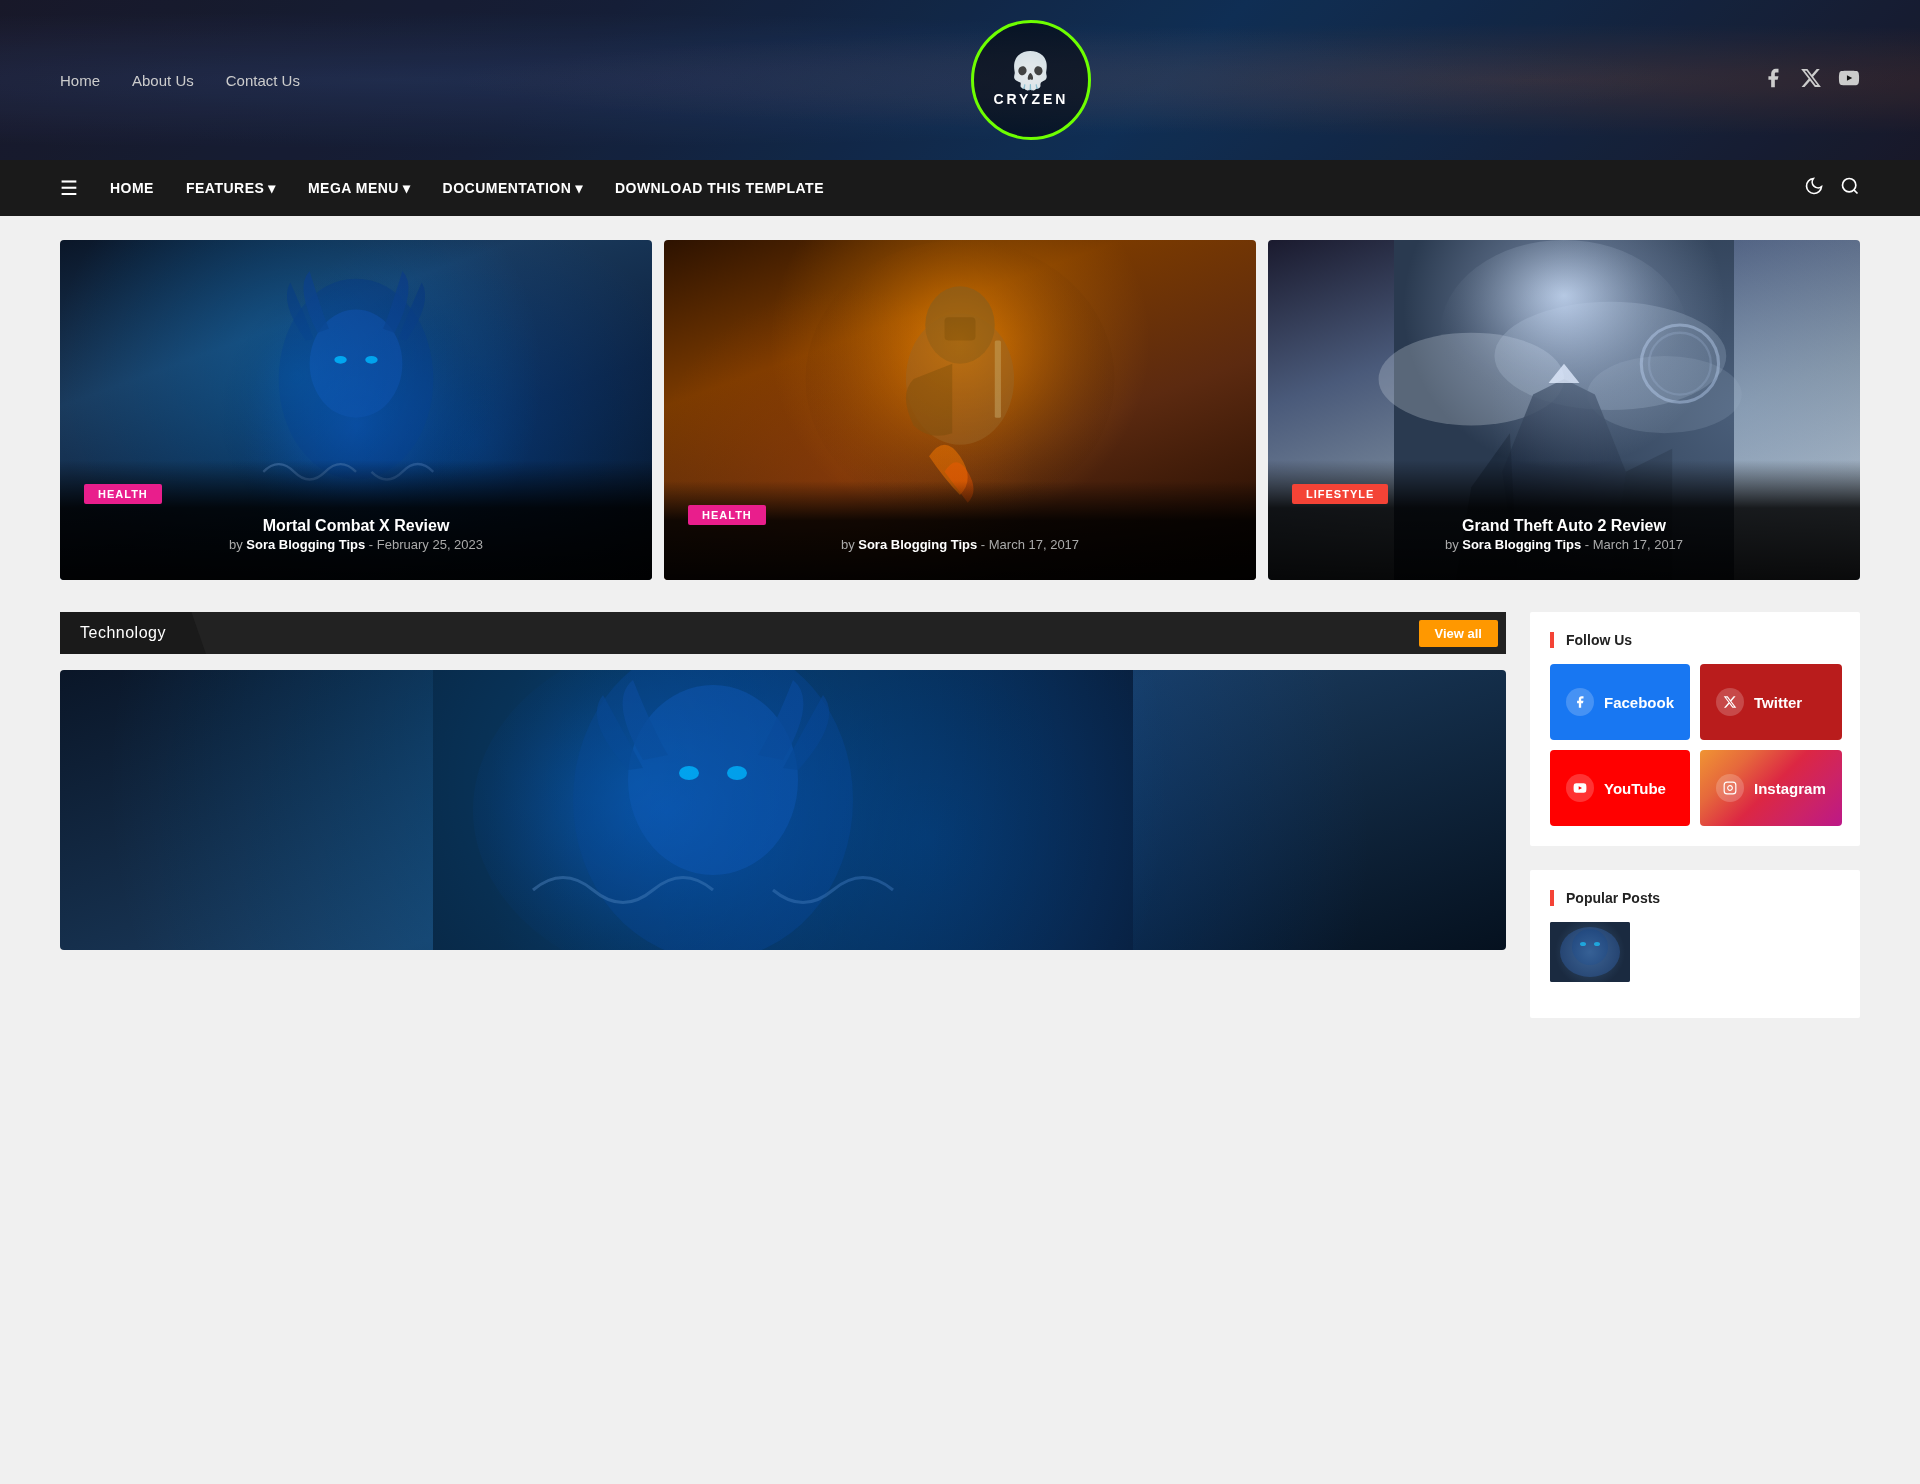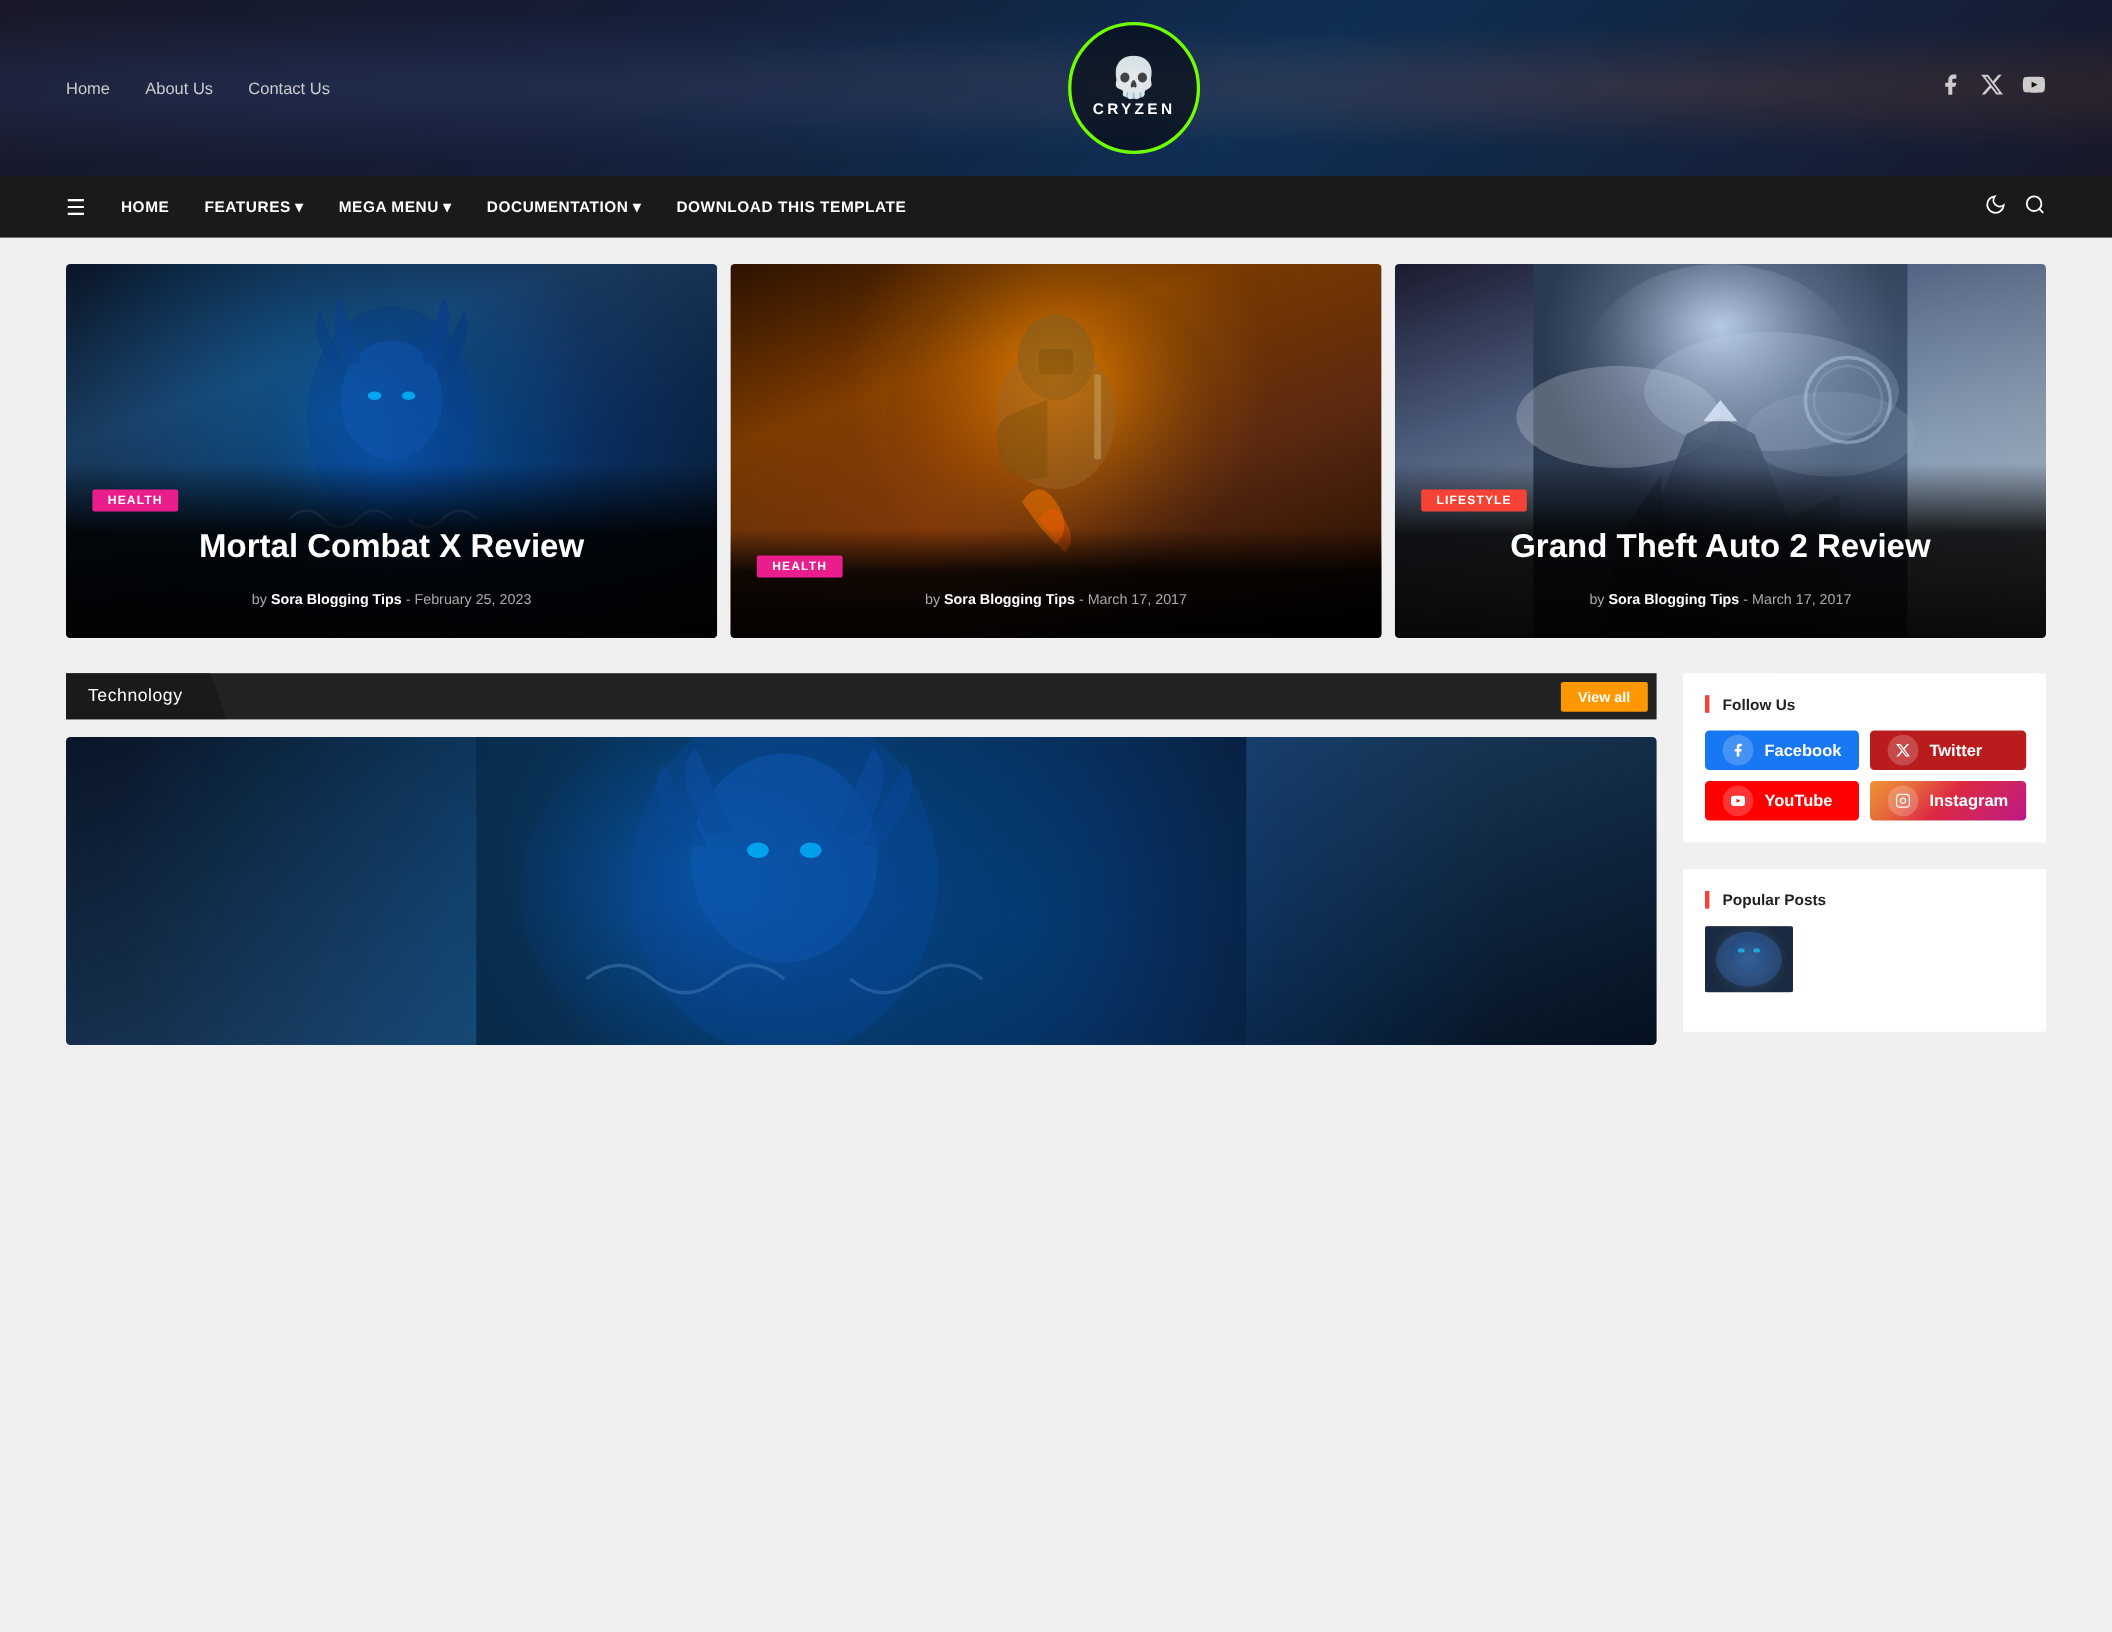--- a/index.html
+++ b/index.html
@@ -200,24 +200,24 @@
       font-size: 11px;
       font-weight: 700;
       letter-spacing: 1px;
       text-transform: uppercase;
       margin-bottom: 12px;
       cursor: pointer;
     }
     .cat-health { background: #e91e8c; }
     .cat-lifestyle { background: #f44336; }
     .card-title {
-      font-size: 30px;
+      font-size: 16px;
       font-weight: 700;
       color: #fff;
-      margin-bottom: 21px;
+      margin-bottom: 0;
       line-height: 1.3;
       text-align: center;
     }
     .card-meta {
       font-size: 13px;
       color: #aaa;
       text-align: center;
     }
     .card-meta a { color: #fff; text-decoration: none; font-weight: 600; }
 
@@ -294,21 +294,21 @@
     }
     .social-grid {
       display: grid;
       grid-template-columns: 1fr 1fr;
       gap: 10px;
     }
     .social-btn {
       display: flex;
       align-items: center;
       gap: 10px;
-      padding: 4px 16px;
+      padding: 24px 16px;
       border-radius: 4px;
       cursor: pointer;
       font-weight: 600;
       font-size: 15px;
       color: #fff;
       text-decoration: none;
     }
     .social-btn-facebook { background: #1877f2; }
     .social-btn-twitter { background: #b91c1c; }
     .social-btn-youtube { background: #ff0000; }

